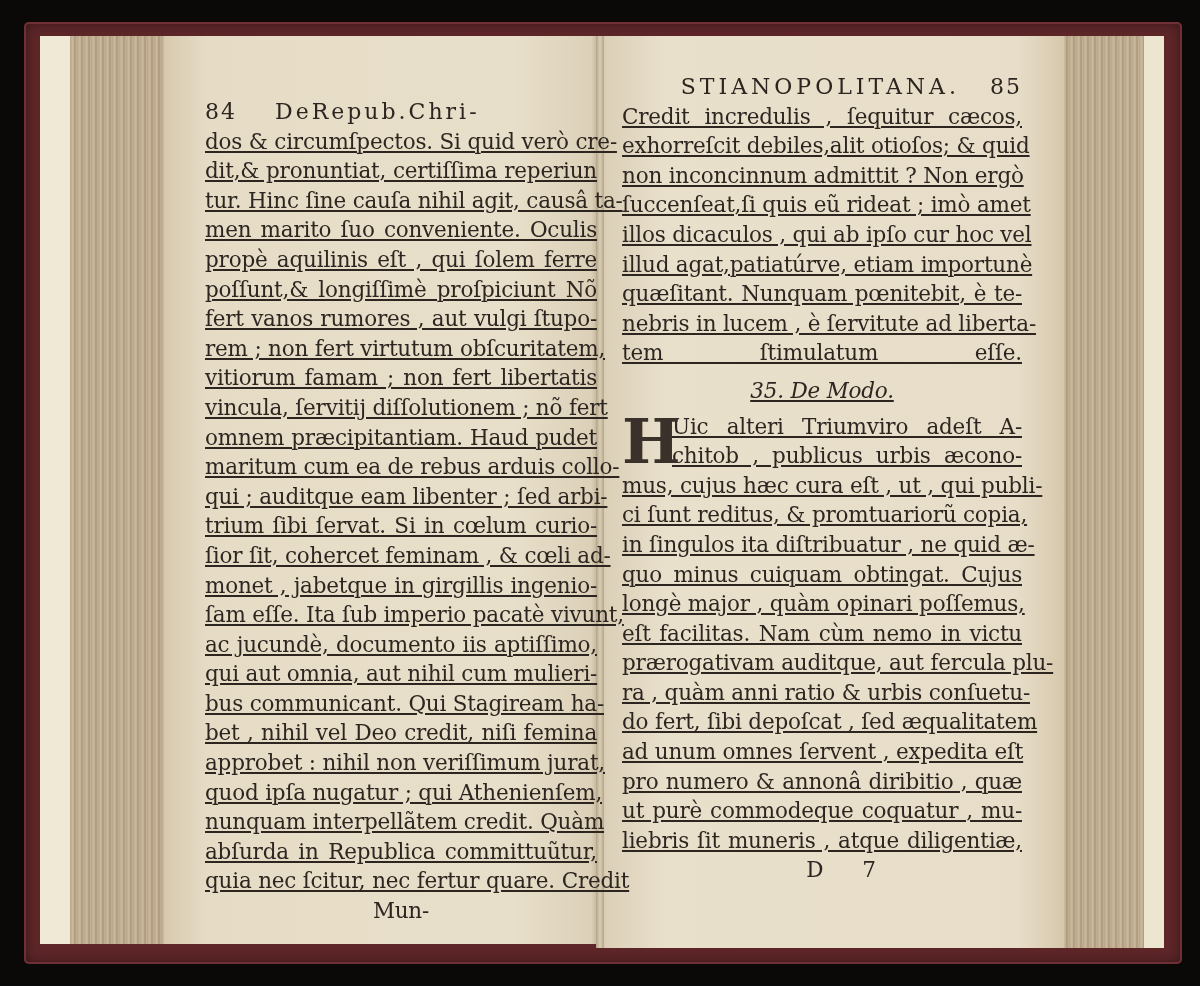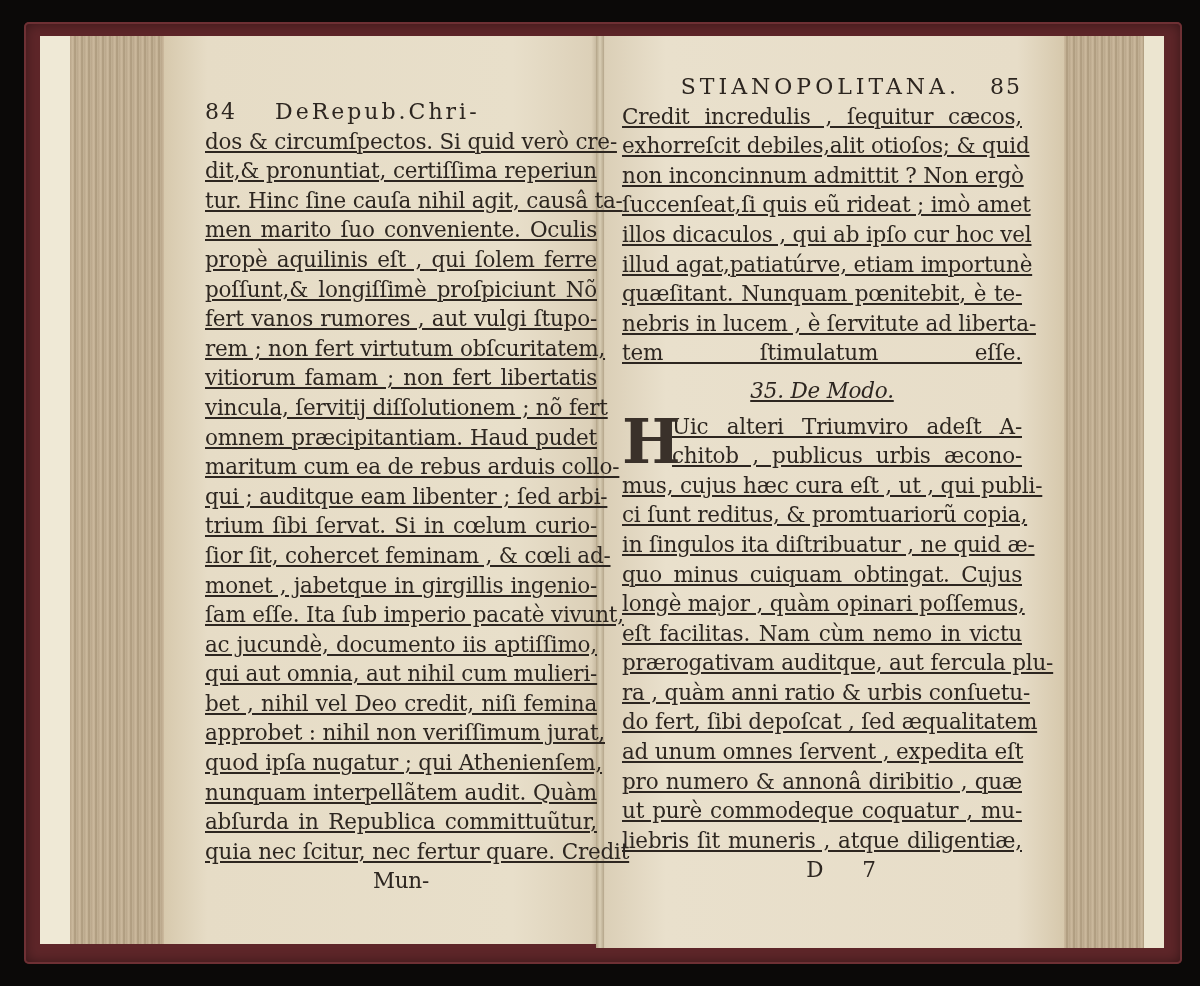--- a/index.html
+++ b/index.html
@@ -73,24 +73,25 @@
       <span class="line">vincula, ſervitij diſſolutionem ; nõ fert</span>
       <span class="line">omnem præcipitantiam. Haud pudet</span>
       <span class="line">maritum cum ea de rebus arduis collo-</span>
       <span class="line">qui ; auditque eam libenter ; ſed arbi-</span>
       <span class="line">trium ſibi ſervat. Si in cœlum curio-</span>
       <span class="line">ſior ſit, cohercet feminam , &amp; cœli ad-</span>
       <span class="line">monet , jabetque in girgillis ingenio-</span>
       <span class="line">ſam eſſe. Ita ſub imperio pacatè vivunt,</span>
       <span class="line">ac jucundè, documento iis aptiſſimo,</span>
       <span class="line">qui aut omnia, aut nihil cum mulieri-</span>
+      <span class="line">bus communicant. Qui Stagiream ha-</span>
       <span class="line">bet , nihil vel Deo credit, niſi femina</span>
       <span class="line">approbet : nihil non veriſſimum jurat,</span>
       <span class="line">quod ipſa nugatur ; qui Athenienſem,</span>
-      <span class="line">nunquam interpellãtem audit. Quàm</span>
+      <span class="line">nunquam interpellãtem credit. Quàm</span>
       <span class="line">abſurda in Republica committuũtur,</span>
       <span class="line">quia nec ſcitur, nec fertur quare. Credit</span>
     </div>
   <span class="catch">Mun-</span>
 </div>
 
 <div class="text right-text">
   <div class="running-head">
     <span>STIANOPOLITANA.</span>
     <span>85</span>

